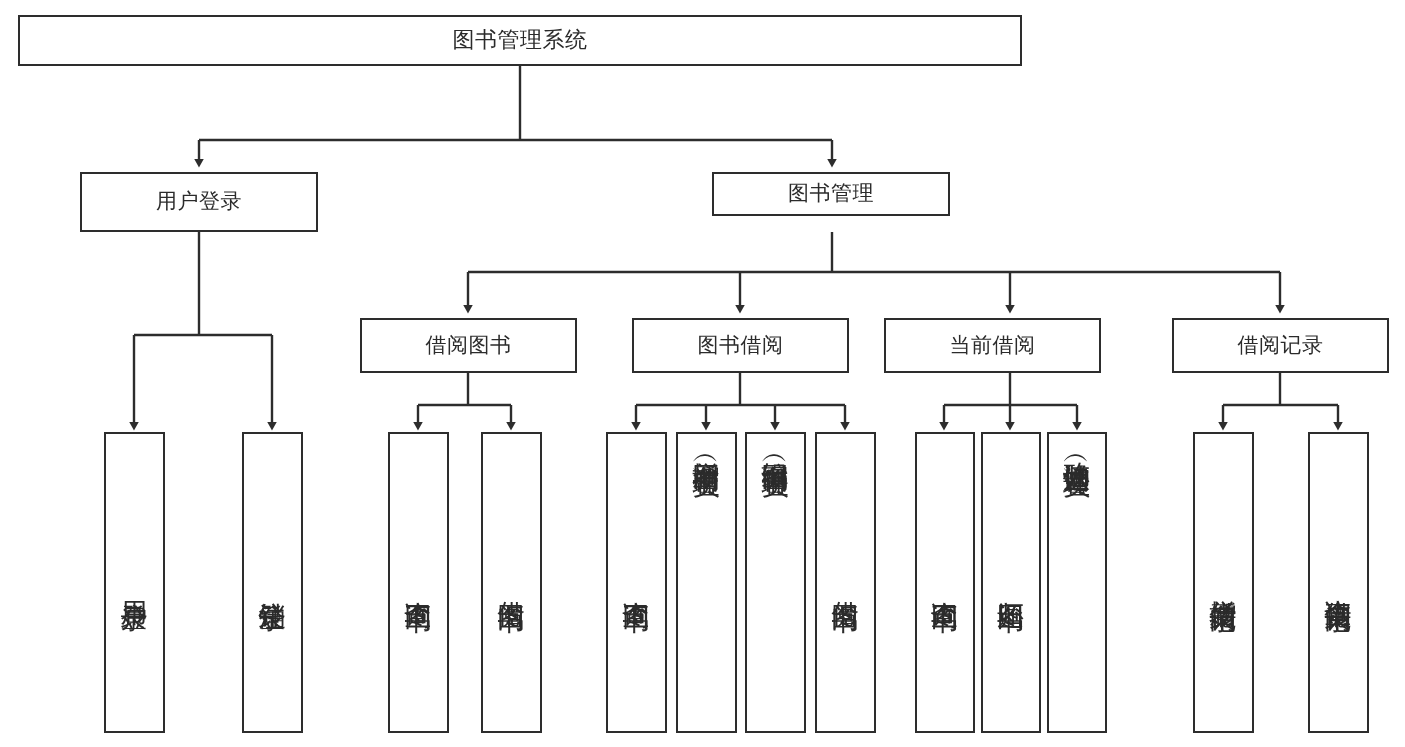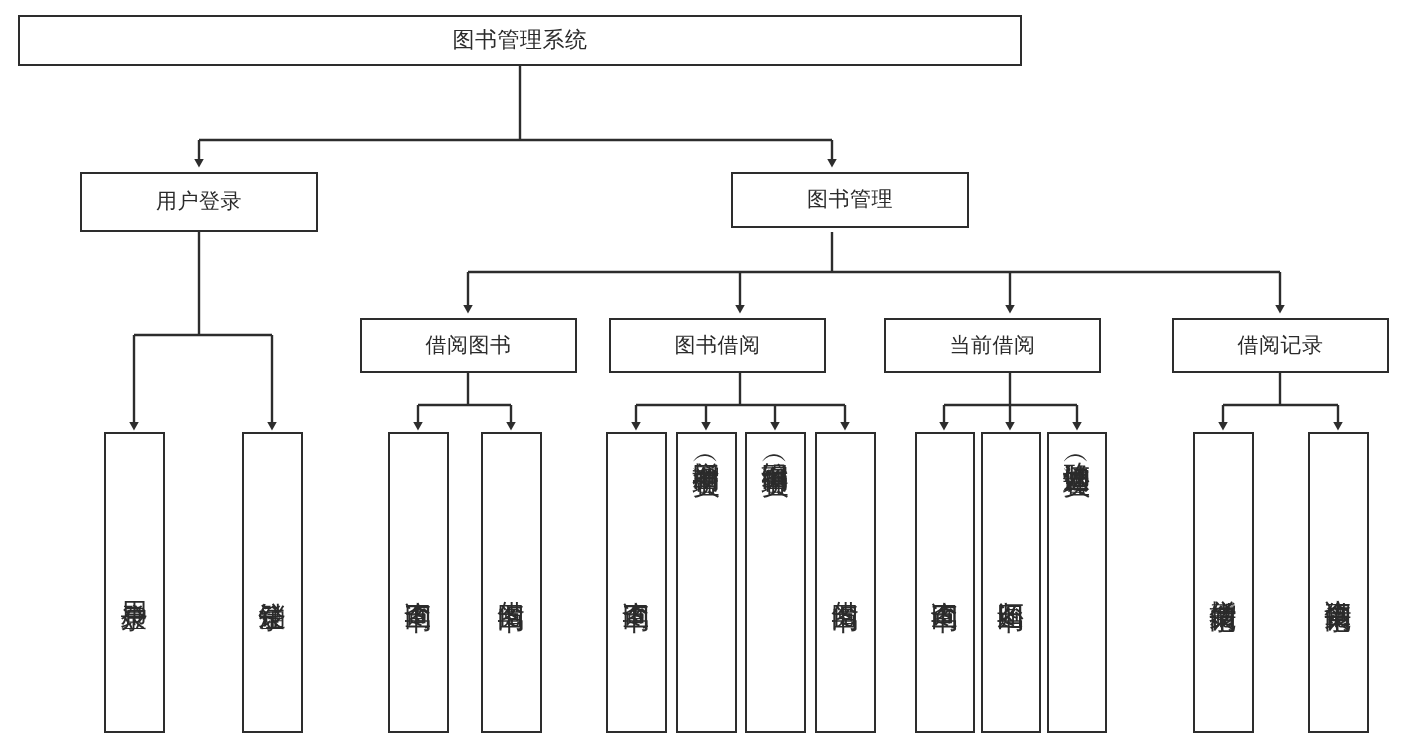--- a/index.html
+++ b/index.html
@@ -131,28 +131,28 @@
     </g>
   </svg>
 
   <div class="node-box horizontal root" style="left:18px; top:15px; width:1004px; height:51px;">
     <span class="node-label">图书管理系统</span>
   </div>
 
   <div class="node-box horizontal" style="left:80px; top:172px; width:238px; height:60px;">
     <span class="node-label">用户登录</span>
   </div>
-  <div class="node-box horizontal" style="left:731px; top:172px; width:238px; height:56px;">
+  <div class="node-box horizontal" style="left:712px; top:172px; width:238px; height:44px;">
     <span class="node-label">图书管理</span>
   </div>
 
   <div class="node-box horizontal" style="left:360px; top:318px; width:217px; height:55px;">
     <span class="node-label">借阅图书</span>
   </div>
-  <div class="node-box horizontal" style="left:609px; top:318px; width:217px; height:55px;">
+  <div class="node-box horizontal" style="left:632px; top:318px; width:217px; height:55px;">
     <span class="node-label">图书借阅</span>
   </div>
   <div class="node-box horizontal" style="left:884px; top:318px; width:217px; height:55px;">
     <span class="node-label">当前借阅</span>
   </div>
   <div class="node-box horizontal" style="left:1172px; top:318px; width:217px; height:55px;">
     <span class="node-label">借阅记录</span>
   </div>
 
   <div class="node-box vertical center-text" style="left:104px; top:432px; width:61px; height:301px;">

